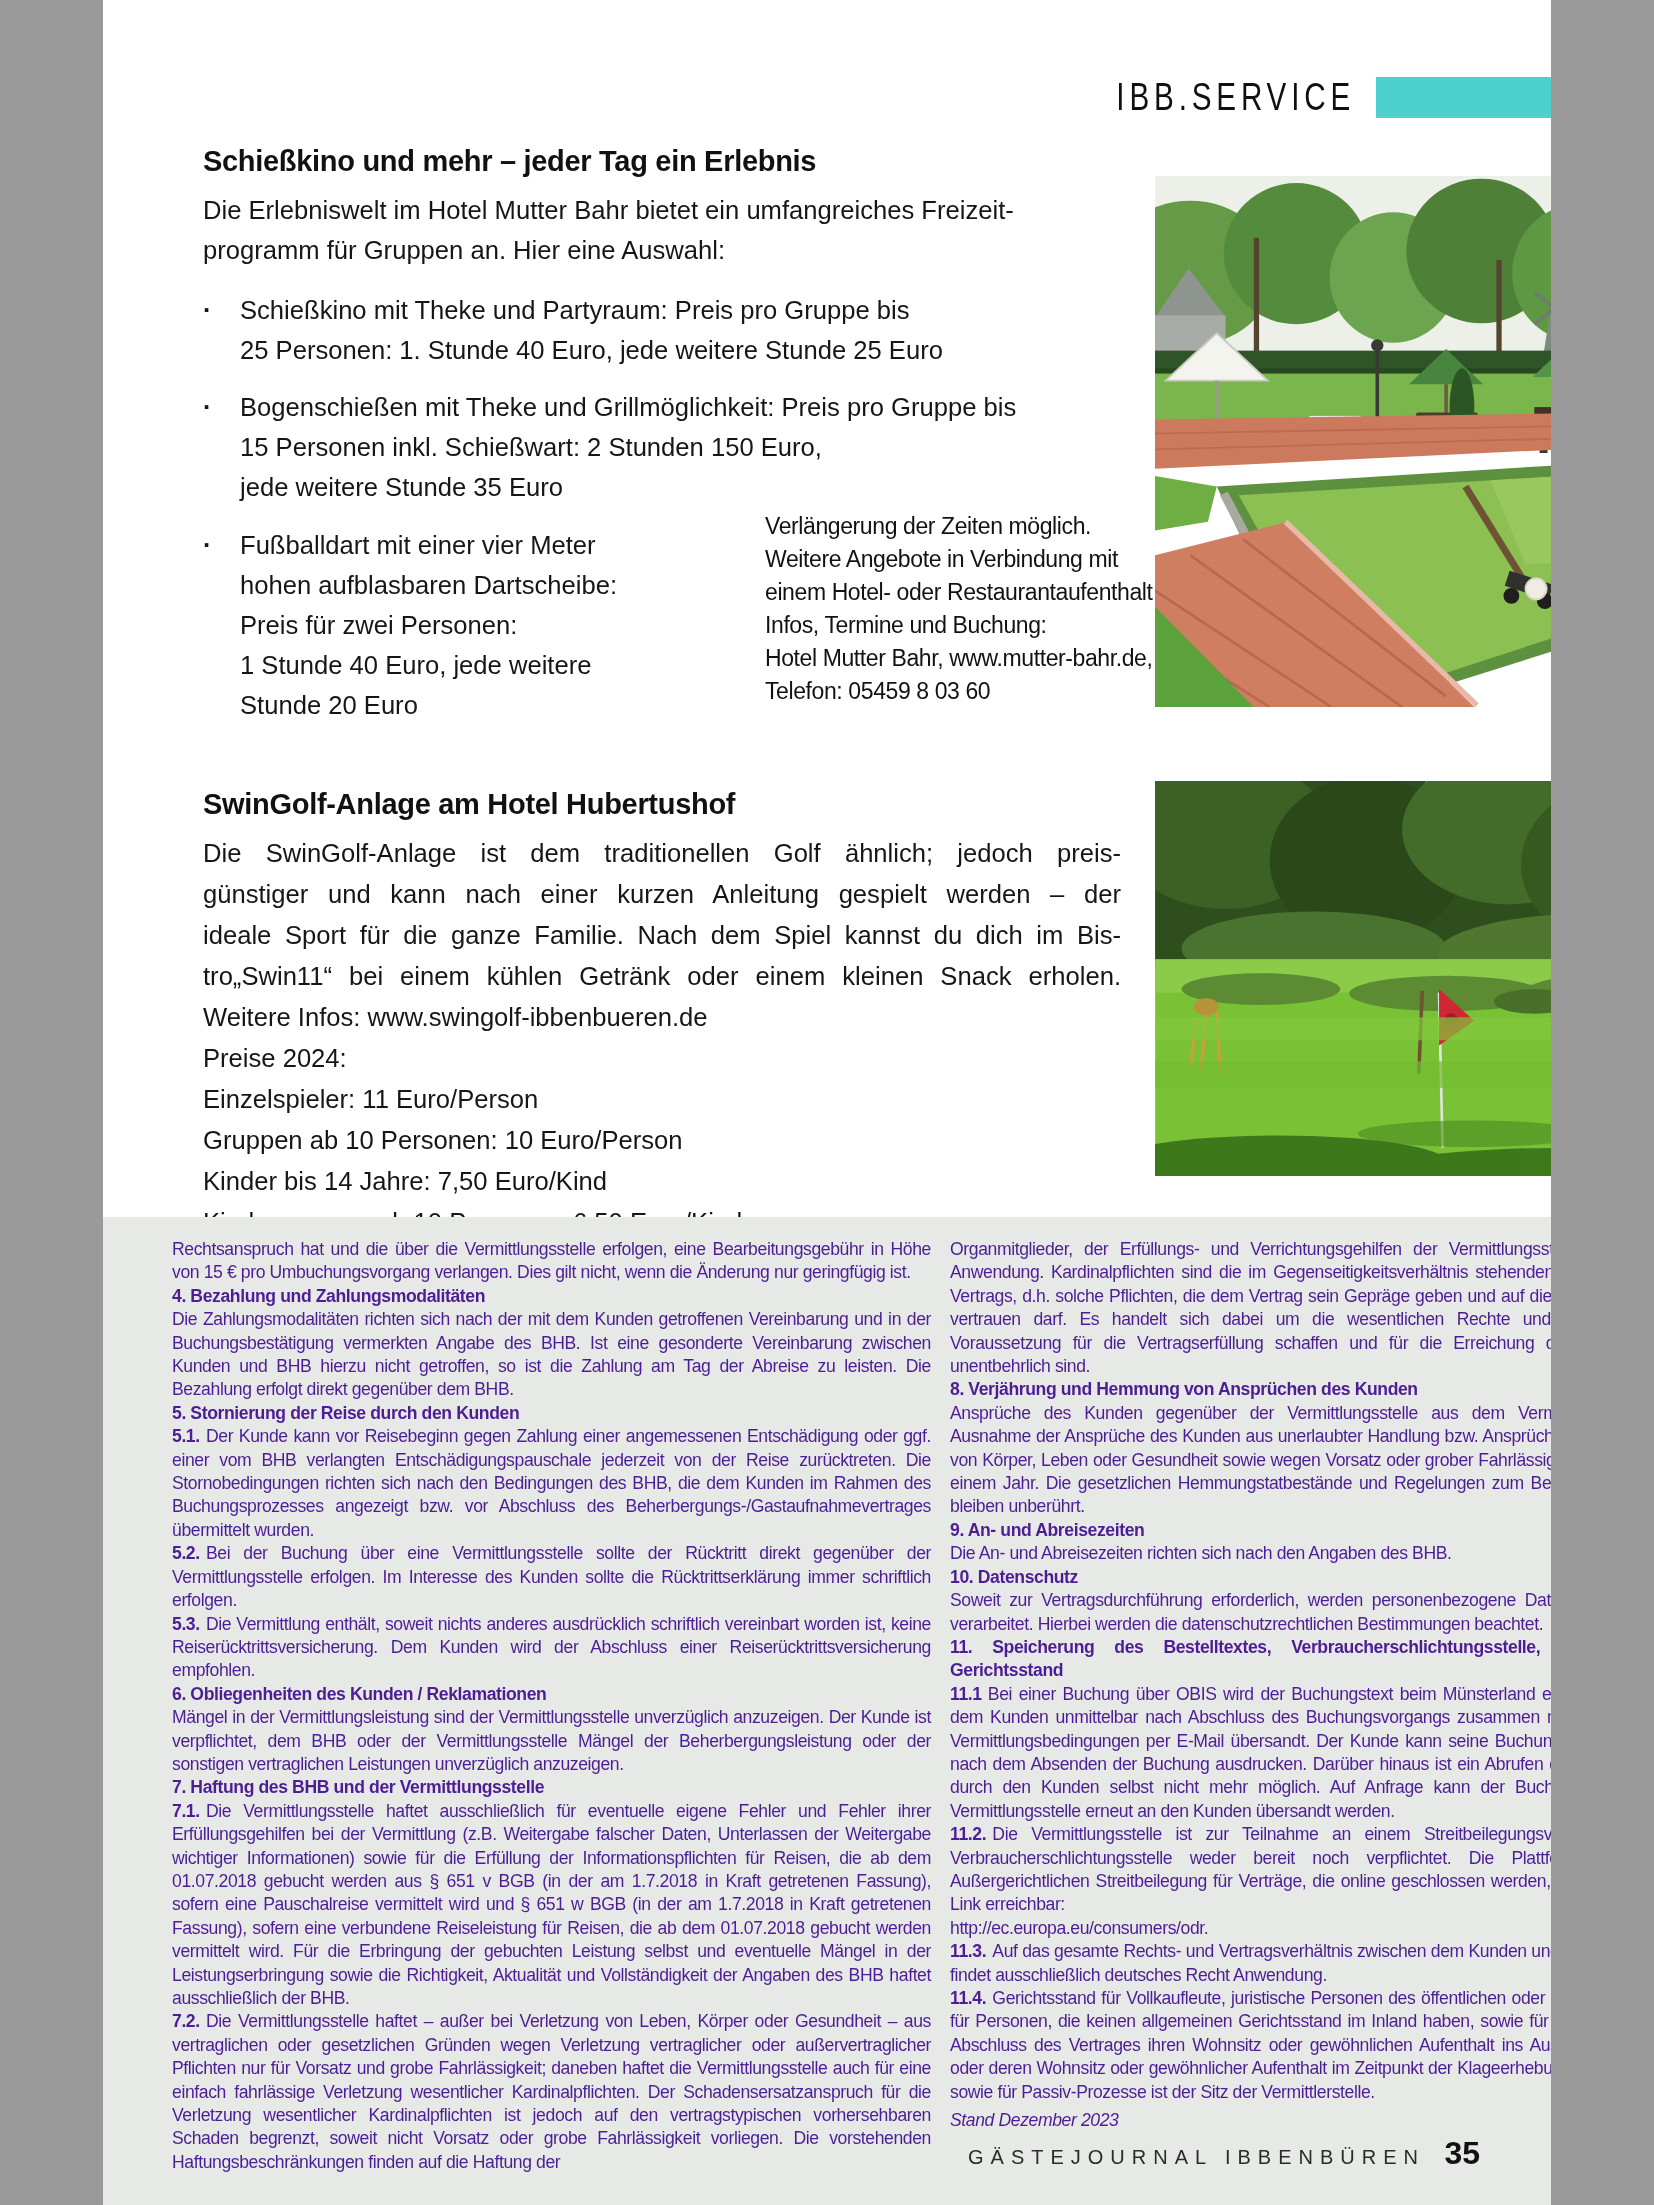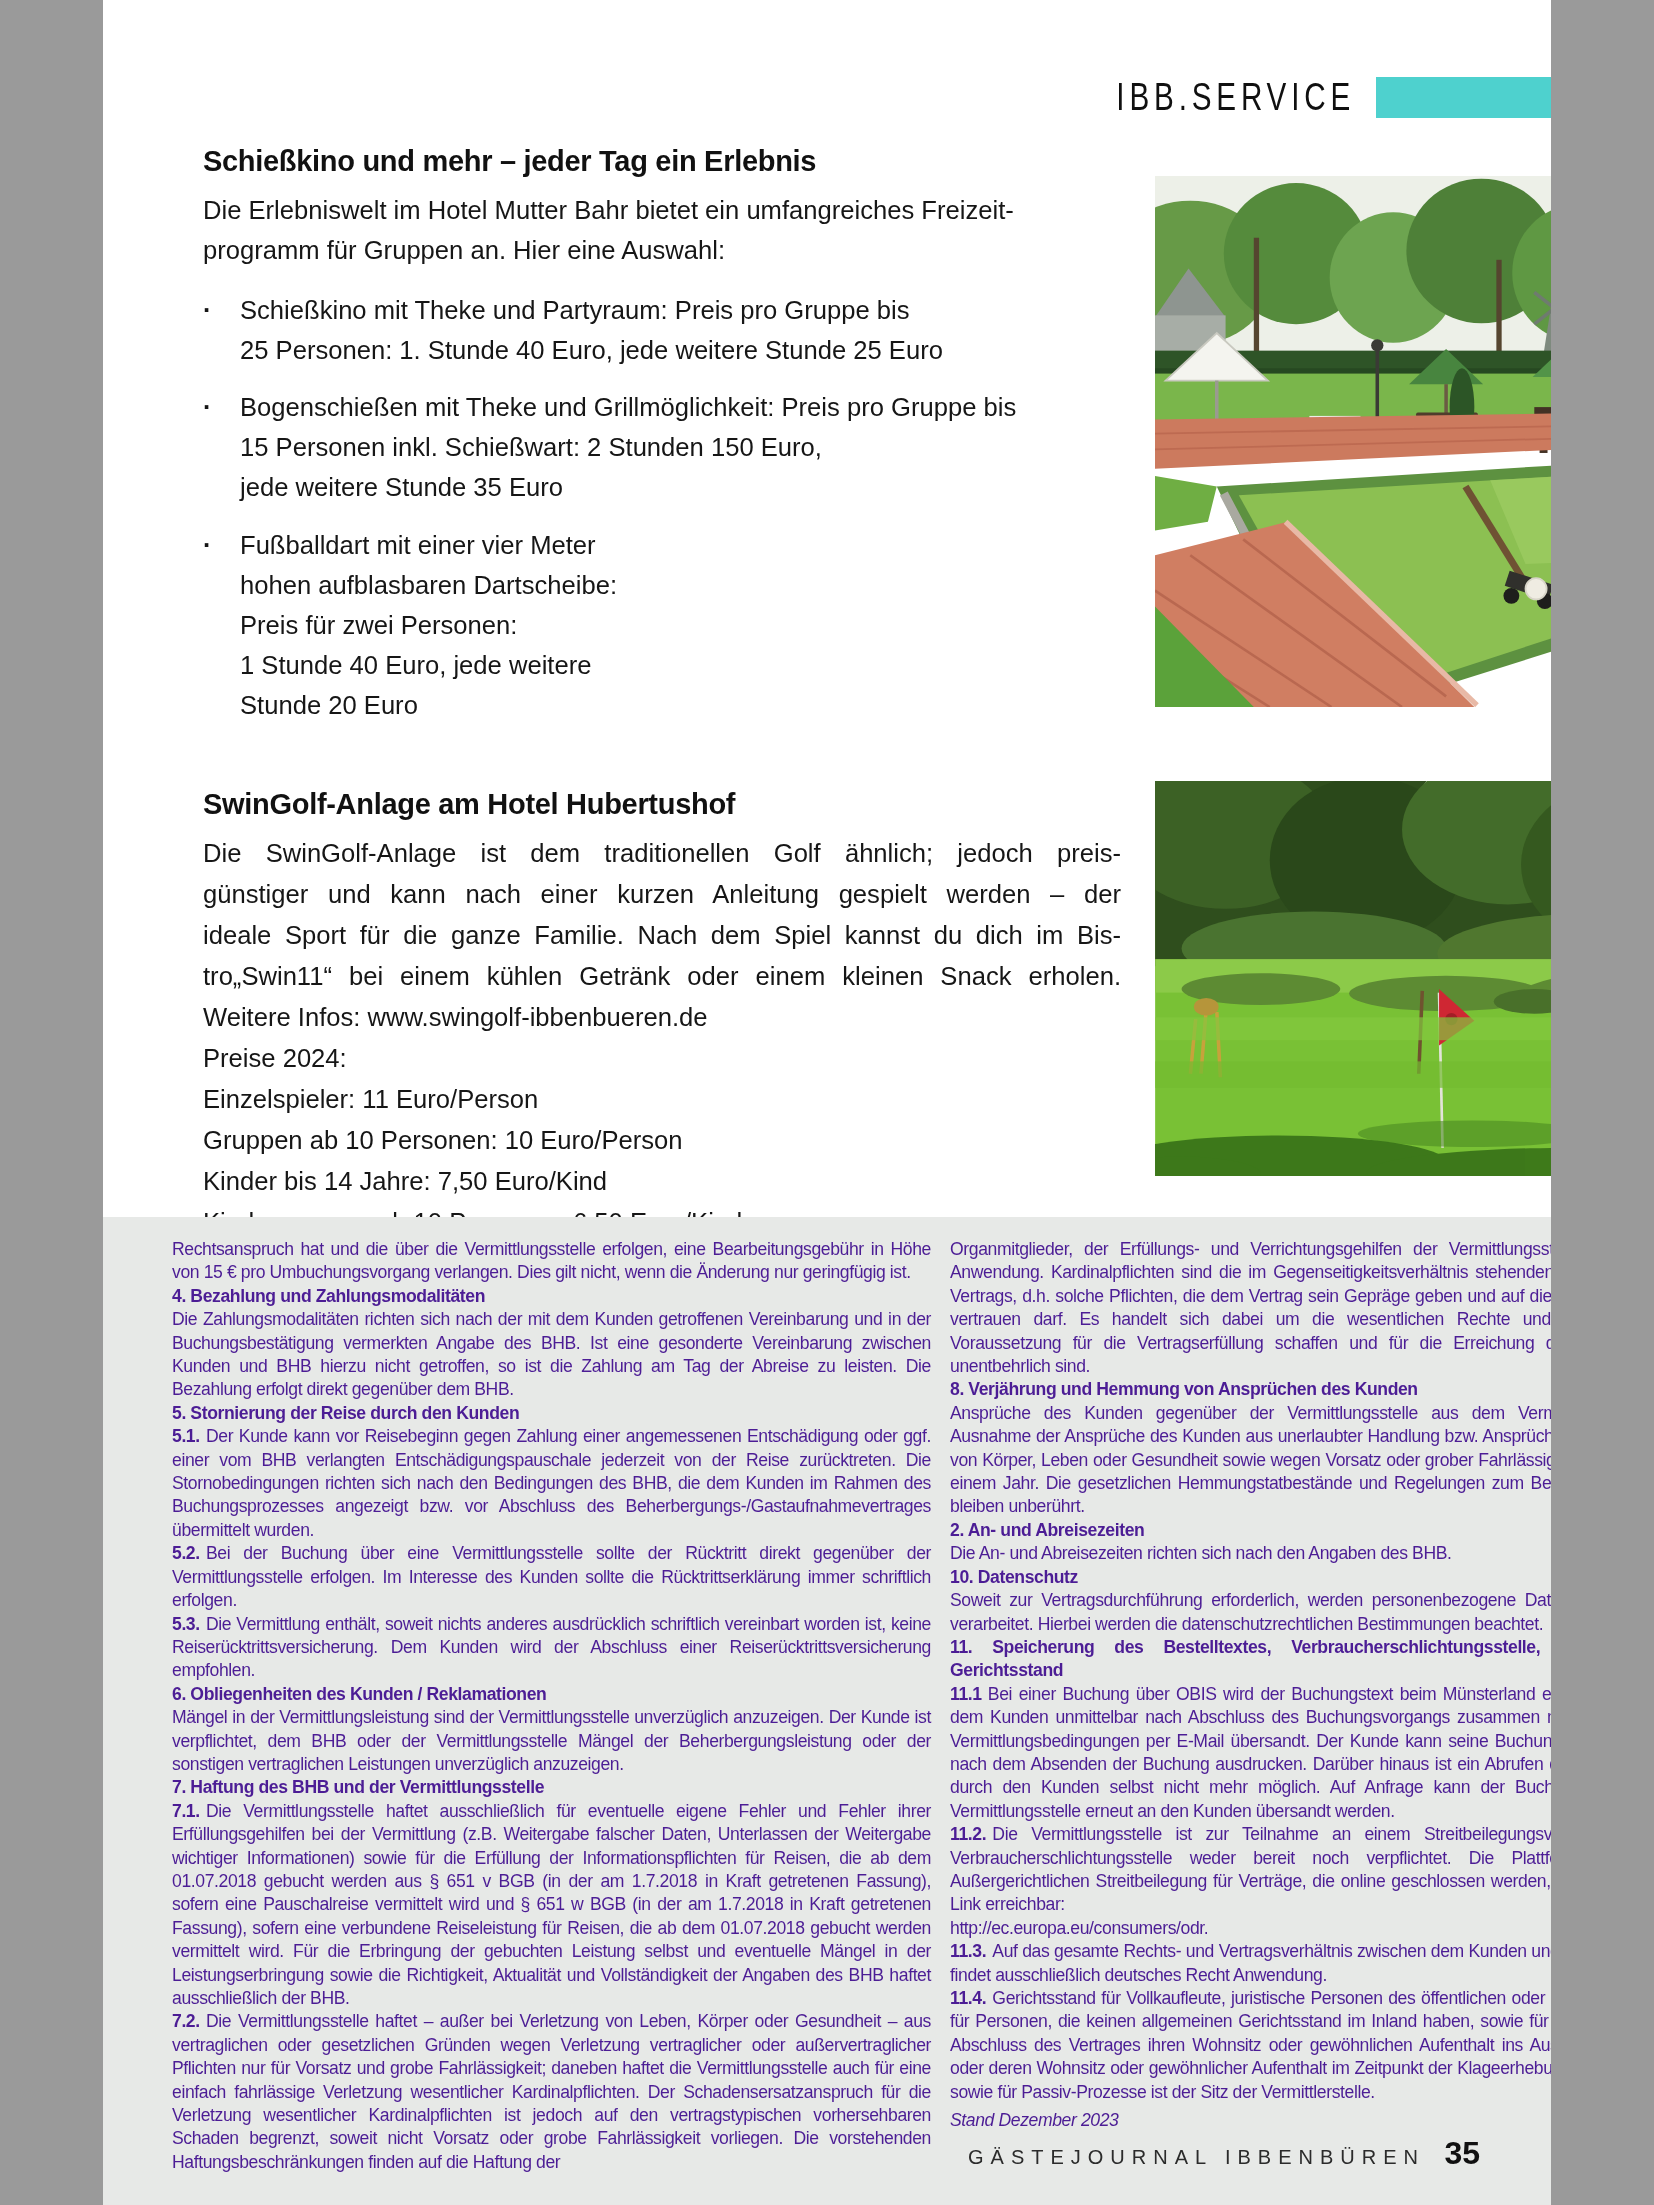--- a/index.html
+++ b/index.html
@@ -83,20 +83,26 @@
           <span class="bullet-glyph">·</span>
           <div class="bullet-text lines">Fußballdart mit einer vier Meter
 hohen aufblasbaren Dartscheibe:
 Preis für zwei Personen:
 1 Stunde 40 Euro, jede weitere
 Stunde 20 Euro</div>
         </div>
       </div>
   </section>
 
+  <aside class="info-box lines">Verlängerung der Zeiten möglich.
+Weitere Angebote in Verbindung mit
+einem Hotel- oder Restaurantaufenthalt
+Infos, Termine und Buchung:
+Hotel Mutter Bahr, www.mutter-bahr.de,
+Telefon: 05459 8 03 60</aside>
 
   <figure class="photo photo1">
     <svg viewBox="0 0 670 602" width="591" height="531">
       <rect width="670" height="230" fill="#edf0e8"></rect>
       <ellipse cx="40" cy="110" rx="95" ry="82" fill="#679a47"></ellipse>
       <ellipse cx="160" cy="88" rx="82" ry="80" fill="#558b3c"></ellipse>
       <ellipse cx="270" cy="115" rx="72" ry="74" fill="#6da450"></ellipse>
       <ellipse cx="370" cy="85" rx="85" ry="82" fill="#4e8038"></ellipse>
       <ellipse cx="480" cy="110" rx="75" ry="78" fill="#5f9843"></ellipse>
       <ellipse cx="590" cy="78" rx="95" ry="86" fill="#548c3b"></ellipse>
@@ -278,21 +284,21 @@
       </div>
     <div class="terms-col col-right">
       <div>
 
           <p class="terms-p"><span>Organmitglieder, der Erfüllungs- und Verrichtungsgehilfen der Vermittlungsstelle entsprechende Anwendung. Kardinalpflichten sind die im Gegenseitigkeitsverhältnis stehenden Hauptpflichten des Vertrags, d.h. solche Pflichten, die dem Vertrag sein Gepräge geben und auf die der Vertragspartner vertrauen darf. Es handelt sich dabei um die wesentlichen Rechte und Pflichten, die die Voraussetzung für die Vertragserfüllung schaffen und für die Erreichung des Vertragszwecks unentbehrlich sind.</span></p>
 
           <p class="terms-p"><b>8.  Verjährung und Hemmung von Ansprüchen des Kunden</b></p>
 
           <p class="terms-p"><span>Ansprüche des Kunden gegenüber der Vermittlungsstelle aus dem Vermittlungsvertrag, mit Ausnahme der Ansprüche des Kunden aus unerlaubter Handlung bzw. Ansprüche wegen Verletzung von Körper, Leben oder Gesundheit sowie wegen Vorsatz oder grober Fahrlässigkeit, verjähren nach einem Jahr. Die gesetzlichen Hemmungstatbestände und Regelungen zum Beginn der Verjährung bleiben unberührt.</span></p>
 
-          <p class="terms-p"><b>2.  An- und Abreisezeiten</b></p>
+          <p class="terms-p"><b>9.  An- und Abreisezeiten</b></p>
 
           <p class="terms-p"><span>Die An- und Abreisezeiten richten sich nach den Angaben des BHB.</span></p>
 
           <p class="terms-p"><b>10.  Datenschutz</b></p>
 
           <p class="terms-p"><span>Soweit zur Vertragsdurchführung erforderlich, werden personenbezogene Daten gespeichert und verarbeitet. Hierbei werden die datenschutzrechtlichen Bestimmungen beachtet.</span></p>
 
           <p class="terms-p"><b>11. Speicherung des Bestelltextes, Verbraucherschlichtungsstelle, Rechtswart und Gerichtsstand</b></p>
 
           <p class="terms-p"><b>11.1</b><span>Bei einer Buchung über OBIS wird der Buchungstext beim Münsterland e. v. gespeichert und dem Kunden unmittelbar nach Abschluss des Buchungsvorgangs zusammen mit den allgemeinen Vermittlungsbedingungen per E-Mail übersandt. Der Kunde kann seine Buchungsdaten auch direkt nach dem Absenden der Buchung ausdrucken. Darüber hinaus ist ein Abrufen des Buchungstextes durch den Kunden selbst nicht mehr möglich. Auf Anfrage kann der Buchungstext durch die Vermittlungsstelle erneut an den Kunden übersandt werden.</span></p>

